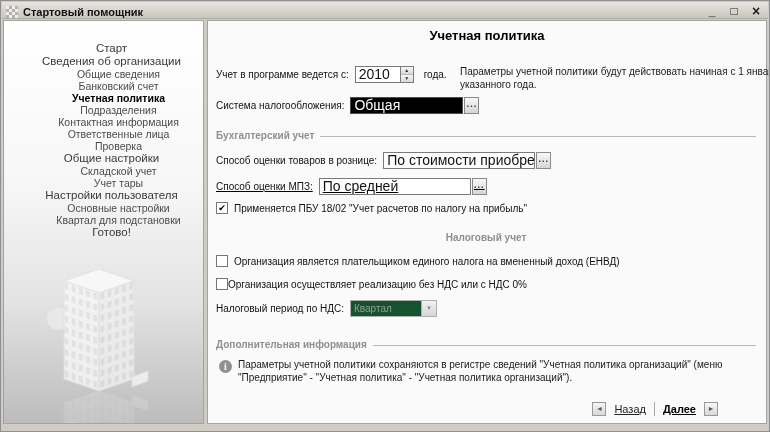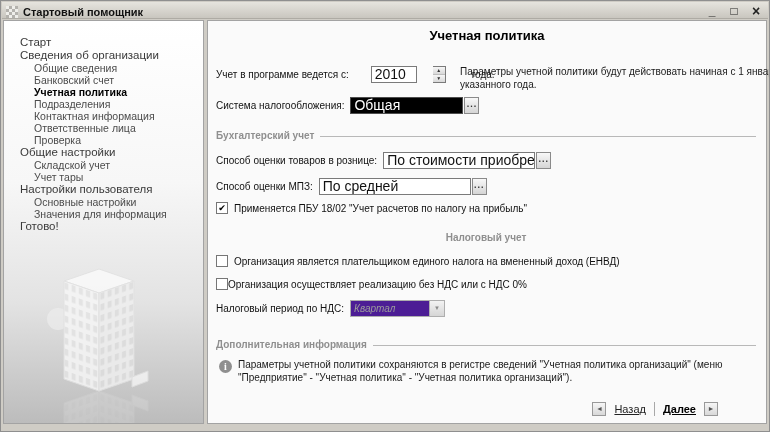--- a/index.html
+++ b/index.html
@@ -22,21 +22,21 @@
 
   
   .sidebar { position:absolute; left:2px; top:19px; width:201px; bottom:7px;
     border:1px solid #a3a3a3;
     background:linear-gradient(180deg,#ffffff 0%,#f7f7f7 40%,#e3e3e3 70%,#bcbcbc 100%);
     overflow:hidden; }
   .main { position:absolute; left:206px; top:19px; right:2px; bottom:7px;
     border:1px solid #a3a3a3; background:#fafafa; }
 
   
-  .nav { position:relative; padding-top:15px; z-index:2; }
+  .nav { position:relative; padding-top:21px; z-index:2;text-align:center; }
   .nav-section { font-size:11.5px; line-height:13px; color:#3a3a3a; padding-left:16px; white-space:nowrap; cursor:default; }
   .nav-item { font-size:10.5px; line-height:12px; color:#4b4b4b; padding-left:30px; white-space:nowrap; cursor:default; }
   .nav-item.active { font-weight:bold; color:#000; }
   .watermark { position:absolute; left:30px; top:238px; z-index:1; }
 
   
   .page-title { position:absolute; top:7px; left:0; right:0; text-align:center;
     font-size:13px; font-weight:bold; color:#000; }
   .row { position:absolute; display:flex; align-items:center; }
   .lbl { font-size:10px; color:#111; white-space:nowrap; }
@@ -51,21 +51,21 @@
   .spin-btn { flex:1; font-size:5px; line-height:7px; text-align:center; color:#333;
     background:linear-gradient(#f6f6f6,#d8d8d8); cursor:default; }
   .spin-btn.up { border-bottom:1px solid #bdbdbd; }
   .note { position:absolute; left:252px; top:44px; width:330px; font-size:10px;
     line-height:13px; color:#1a1a1a; }
   .group { position:absolute; left:8px; right:10px; display:flex; align-items:center; gap:6px;justify-content:space-between; }
   .group-txt { font-size:10px; font-weight:bold; color:#8f8f8f; white-space:nowrap; }
   .group-line { flex:1; height:1px; background:#b8b8b8; margin-top:1px; }
   .cb { width:12px; height:12px; border:1px solid #767676; background:#fff; flex:0 0 12px;
     font-size:9px; line-height:10px; text-align:center; color:#000; cursor:default; }
-  .combo-dis { display:flex; width:95px; height:17px; border:1px solid #aeaeae; background:#4c1d95;font-style:italic; }
+  .combo-dis { display:flex; width:87px; height:17px; border:1px solid #aeaeae; background:#14532d; }
   .combo-val { flex:1; font-size:10px; color:#9b9b9b; padding:0 3px; line-height:15px; }
   .combo-arrow { width:15px; border-left:1px solid #aeaeae; background:linear-gradient(#f2f2f2,#d6d6d6);
     font-size:6px; line-height:15px; text-align:center; color:#8a8a8a; }
   .info-icon { position:absolute; left:11px; top:339px; width:13px; height:13px; border-radius:50%;
     background:#8f8f8f; color:#fff; font-family:"Liberation Serif", serif; font-weight:bold;
     font-size:10px; line-height:13px; text-align:center; }
   .info-text { position:absolute; left:30px; top:337px; width:525px; font-size:10px;
     line-height:13px; color:#1a1a1a; }
 
   
@@ -100,21 +100,21 @@
       <div class="nav-item active">Учетная политика</div>
       <div class="nav-item">Подразделения</div>
       <div class="nav-item">Контактная информация</div>
       <div class="nav-item">Ответственные лица</div>
       <div class="nav-item">Проверка</div>
       <div class="nav-section">Общие настройки</div>
       <div class="nav-item">Складской учет</div>
       <div class="nav-item">Учет тары</div>
       <div class="nav-section">Настройки пользователя</div>
       <div class="nav-item">Основные настройки</div>
-      <div class="nav-item">Значения для информация</div>
+      <div class="nav-item">Квартал для подстановки</div>
       <div class="nav-section">Готово!</div>
     </div>
 
     <svg class="watermark" width="140" height="175" viewBox="0 0 140 175">
       <defs>
         <pattern id="winL" width="7.2" height="11" patternUnits="userSpaceOnUse" patternTransform="skewY(18.9)">
           <rect x="1.6" y="2" width="4" height="6.5" fill="#e4e4e4"></rect>
         </pattern>
         <pattern id="winR" width="7.2" height="11" patternUnits="userSpaceOnUse" patternTransform="skewY(-18.9)">
           <rect x="1.6" y="2" width="4" height="6.5" fill="#dedede"></rect>
@@ -130,21 +130,21 @@
         <path d="M65,34 L100,22 L100,120 L65,132 Z" fill="url(#winR)"></path>
         <path d="M98,118 L114,112 L114,122 L98,128 Z" fill="#f3f3f3" stroke="#e1e1e1" stroke-width="1"></path>
       </g>
       <use href="#bldg" transform="translate(0,264) scale(1,-1)" opacity="0.22"></use>
     </svg>
   </div>
 
   <div class="main">
     <div class="page-title">Учетная политика</div>
 
-    <div class="row" style="left:8px; top:45px; gap:22px;">
+    <div class="row" style="left:8px; top:45px; gap:6px;">
       <span class="lbl">Учет в программе ведется с:</span>
       <span class="field" style="width:46px;">2010</span>
       <span class="spinner" style="margin-left:-6px;">
         <span class="spin-btn up">▲</span>
         <span class="spin-btn">▼</span>
       </span>
       <span class="lbl" style="margin-left:4px;">года.</span>
     </div>
     <div class="note">Параметры учетной политики будут действовать начиная с 1 января указанного года.</div>
 
@@ -158,21 +158,21 @@
       <span class="group-txt">Бухгалтерский учет</span>
       <span class="group-line"></span>
     </div>
 
     <div class="row" style="left:8px; top:131px; gap:6px;">
       <span class="lbl">Способ оценки товаров в рознице:</span>
       <span class="field" style="width:152px;">По стоимости приобретения</span>
       <span class="ellipsis-btn" style="margin-left:-5px;">...</span>
     </div>
 
-    <div class="row" style="left:8px; top:157px; gap:6px;">
+    <div class="row" style="left:8px; top:157px; gap:6px;text-decoration:underline;">
       <span class="lbl">Способ оценки МПЗ:</span>
       <span class="field" style="width:152px;">По средней</span>
       <span class="ellipsis-btn" style="margin-left:-5px;">...</span>
     </div>
 
     <div class="row" style="left:8px; top:181px; gap:6px;">
       <span class="cb"><span>✔</span></span>
       <span class="lbl">Применяется ПБУ 18/02 "Учет расчетов по налогу на прибыль"</span>
     </div>
 

